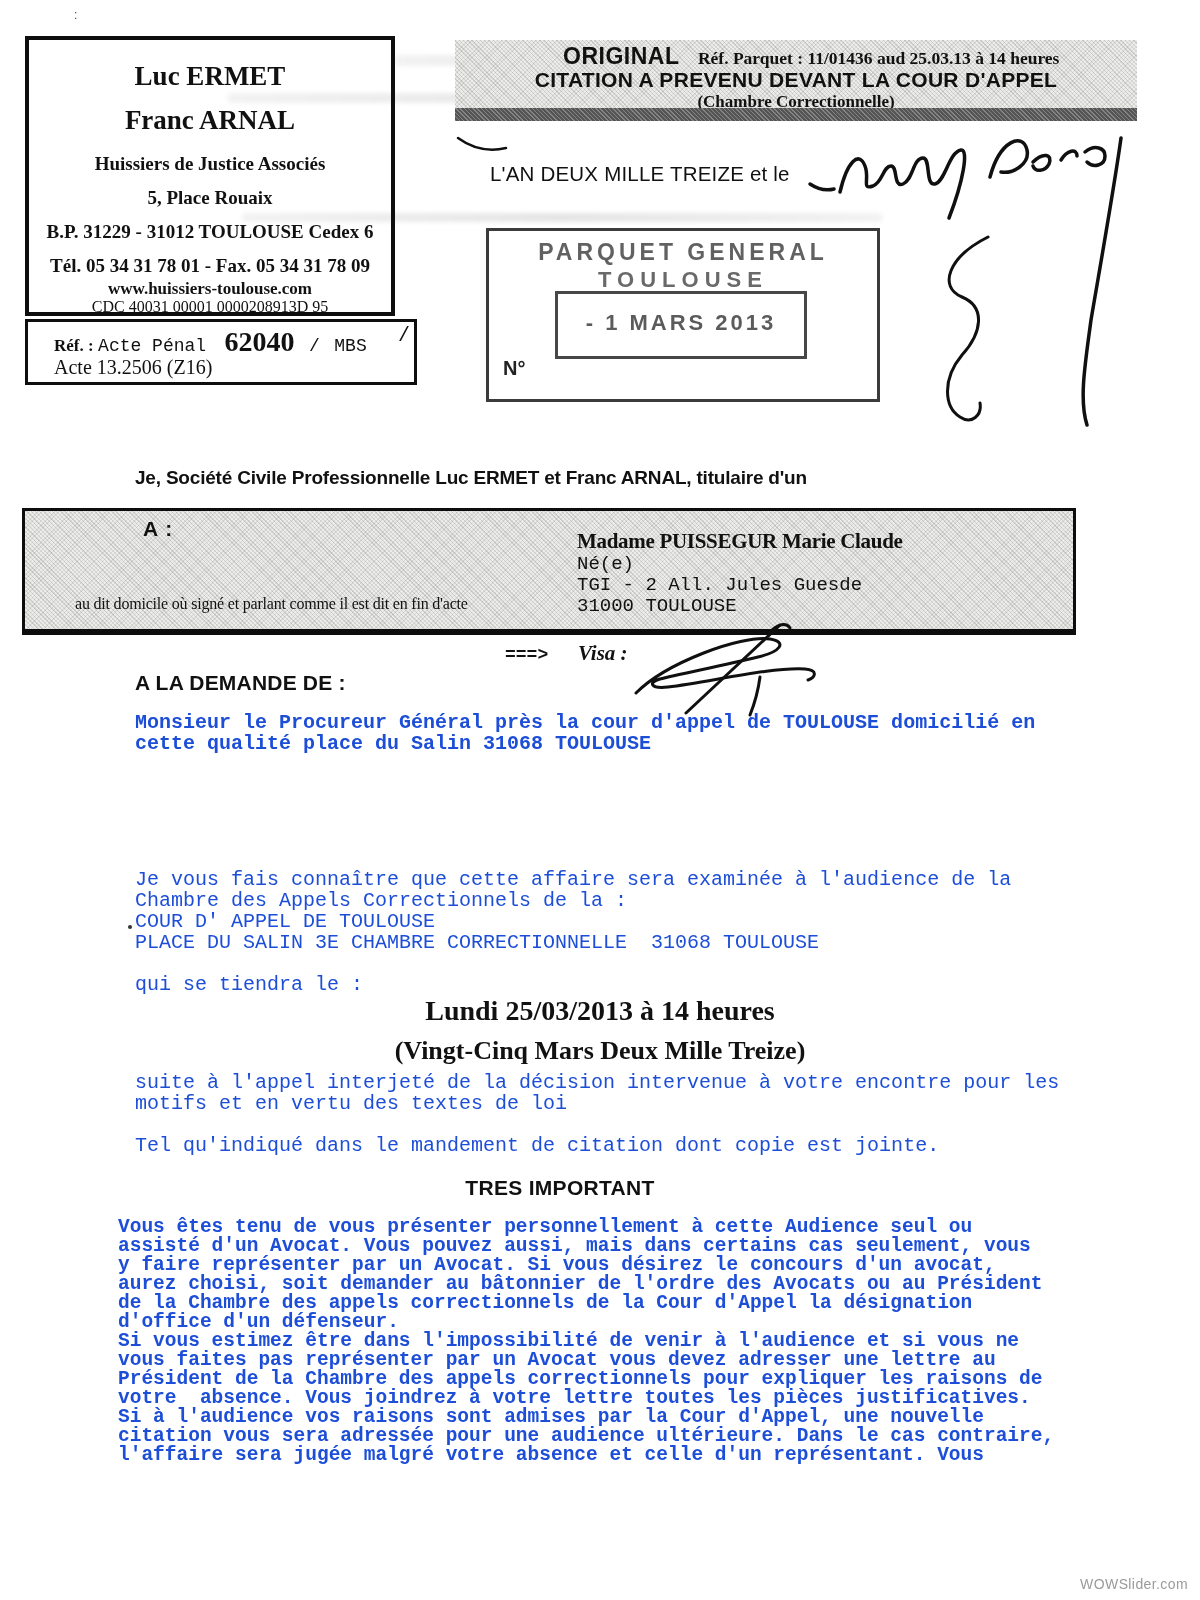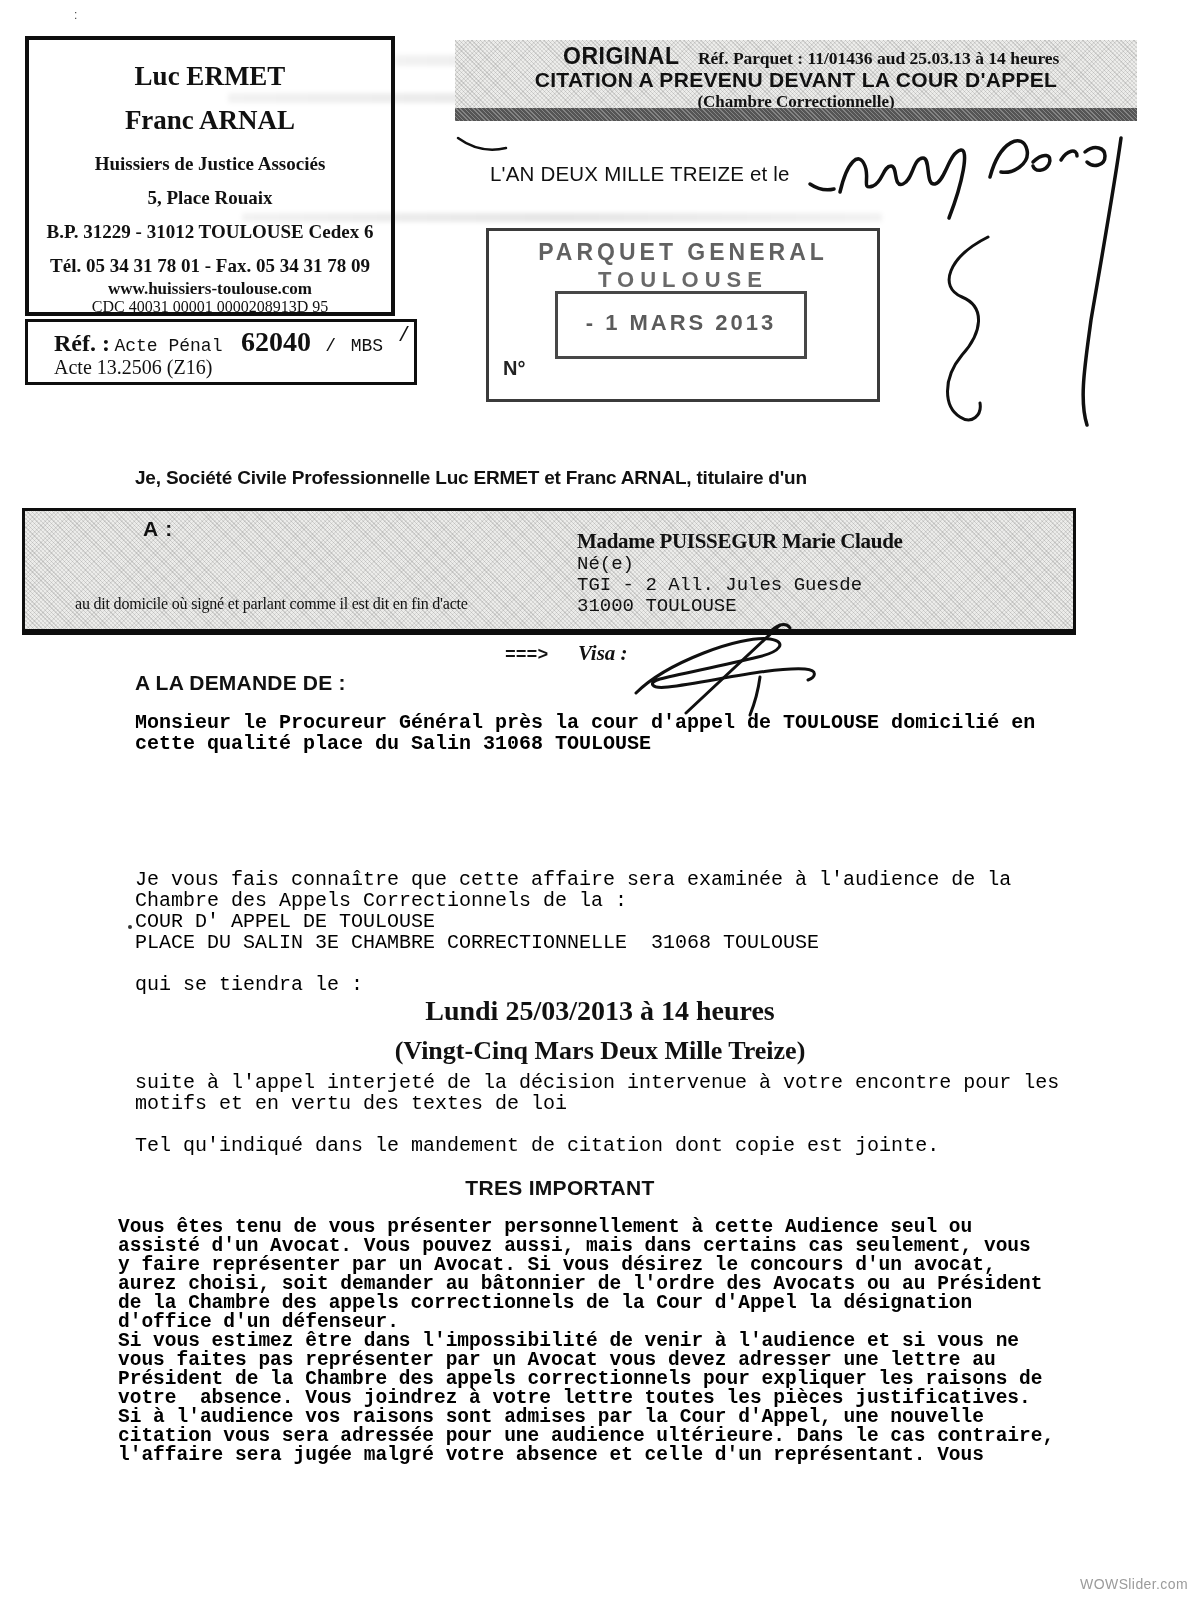--- a/index.html
+++ b/index.html
@@ -57,21 +57,21 @@
   }
   .stamp-date{text-align:center;font-size:22px;font-weight:bold;letter-spacing:3px;margin-top:16px;opacity:0.85;}
   .stamp-no{position:absolute;left:14px;top:126px;font-size:20px;font-weight:bold;color:#222;}
 
   
   .refbox{
     left:25px;top:319px;width:360px;height:56px;
     border:3px solid #0e0e0e;padding-left:26px;padding-top:4px;
   }
   .ref-row{white-space:nowrap;}
-  .ref-label{font-family:"Liberation Serif",serif;font-weight:bold;font-size:24px;text-align:right;}
+  .ref-label{font-family:"Liberation Serif",serif;font-weight:bold;font-size:17px;text-align:right;}
   .ref-type{font-family:"Liberation Mono",monospace;font-size:18px;}
   .ref-num{font-family:"Liberation Serif",serif;font-weight:bold;font-size:28px;margin-left:14px;}
   .ref-sep{font-family:"Liberation Mono",monospace;font-size:18px;margin-left:10px;}
   .ref-line2{font-family:"Liberation Serif",serif;font-size:20px;margin-top:-2px;}
   .ref-outer-sep{left:398px;top:324px;font-family:"Liberation Mono",monospace;font-size:20px;}
 
   
   .intro{left:135px;top:424px;font-weight:bold;font-size:19px;line-height:21.5px;letter-spacing:-0.2px;white-space:pre;}
 
   
@@ -86,21 +86,21 @@
   .addr-note{position:absolute;left:50px;top:84px;font-family:"Liberation Serif",serif;font-size:16px;letter-spacing:-0.2px;}
 
   
   .visa-arrow{left:505px;top:645px;font-family:"Liberation Mono",monospace;font-weight:bold;font-size:18px;}
   .visa-label{left:578px;top:641px;font-family:"Liberation Serif",serif;font-weight:bold;font-style:italic;font-size:21px;}
 
   
   .demand-head{left:135px;top:671px;font-size:21px;font-weight:bold;letter-spacing:0.2px;}
 
   
-  .ml{font-family:"Liberation Mono",monospace;font-size:20px;line-height:21px;white-space:pre;color:#000000;}
+  .ml{font-family:"Liberation Mono",monospace;font-size:20px;line-height:21px;white-space:pre;color:#1d4ed8;}
   .bold{font-weight:bold;}
   .blk-request{left:135px;top:712px;}
   .blk-appeal{left:135px;top:786px;}
   .blk-hearing{left:135px;top:869px;}
   .blk-when{left:135px;top:974px;}
   .date-title{left:0;top:995px;width:1200px;text-align:center;font-family:Liberation Serif, serif;font-weight:bold;font-size:28px;}
   .date-sub{left:0;top:1036px;width:1200px;text-align:center;font-family:"Liberation Serif",serif;font-weight:bold;font-size:26px;}
   .blk-followup{left:135px;top:1072px;}
   .blk-note{left:135px;top:1135px;}
   .important-head{left:0;top:1176px;width:1120px;text-align:center;font-size:21px;font-weight:bold;letter-spacing:0.3px;}

